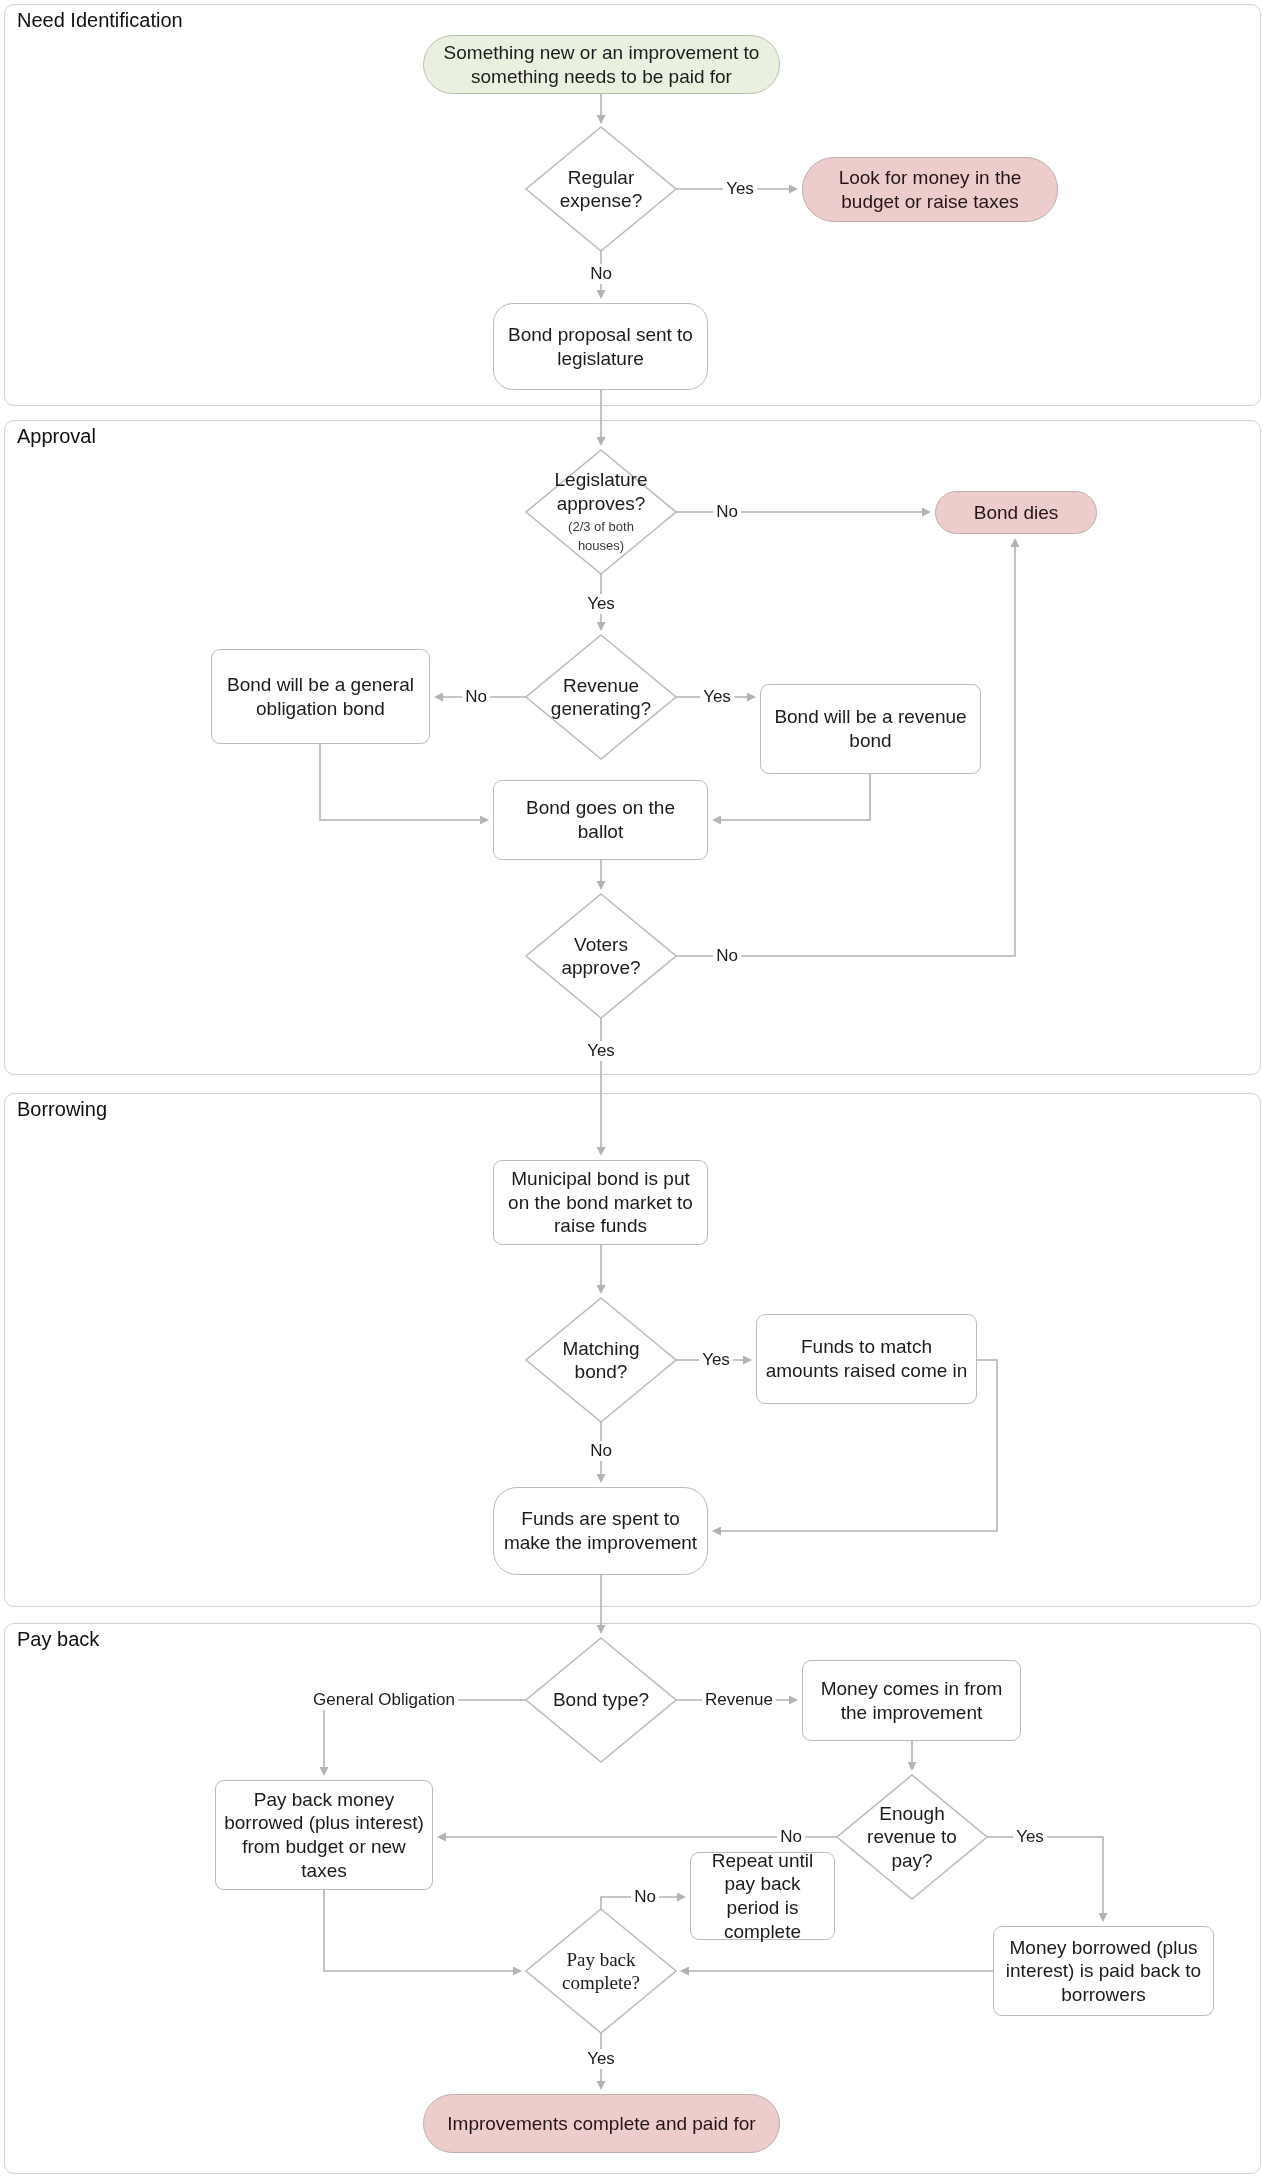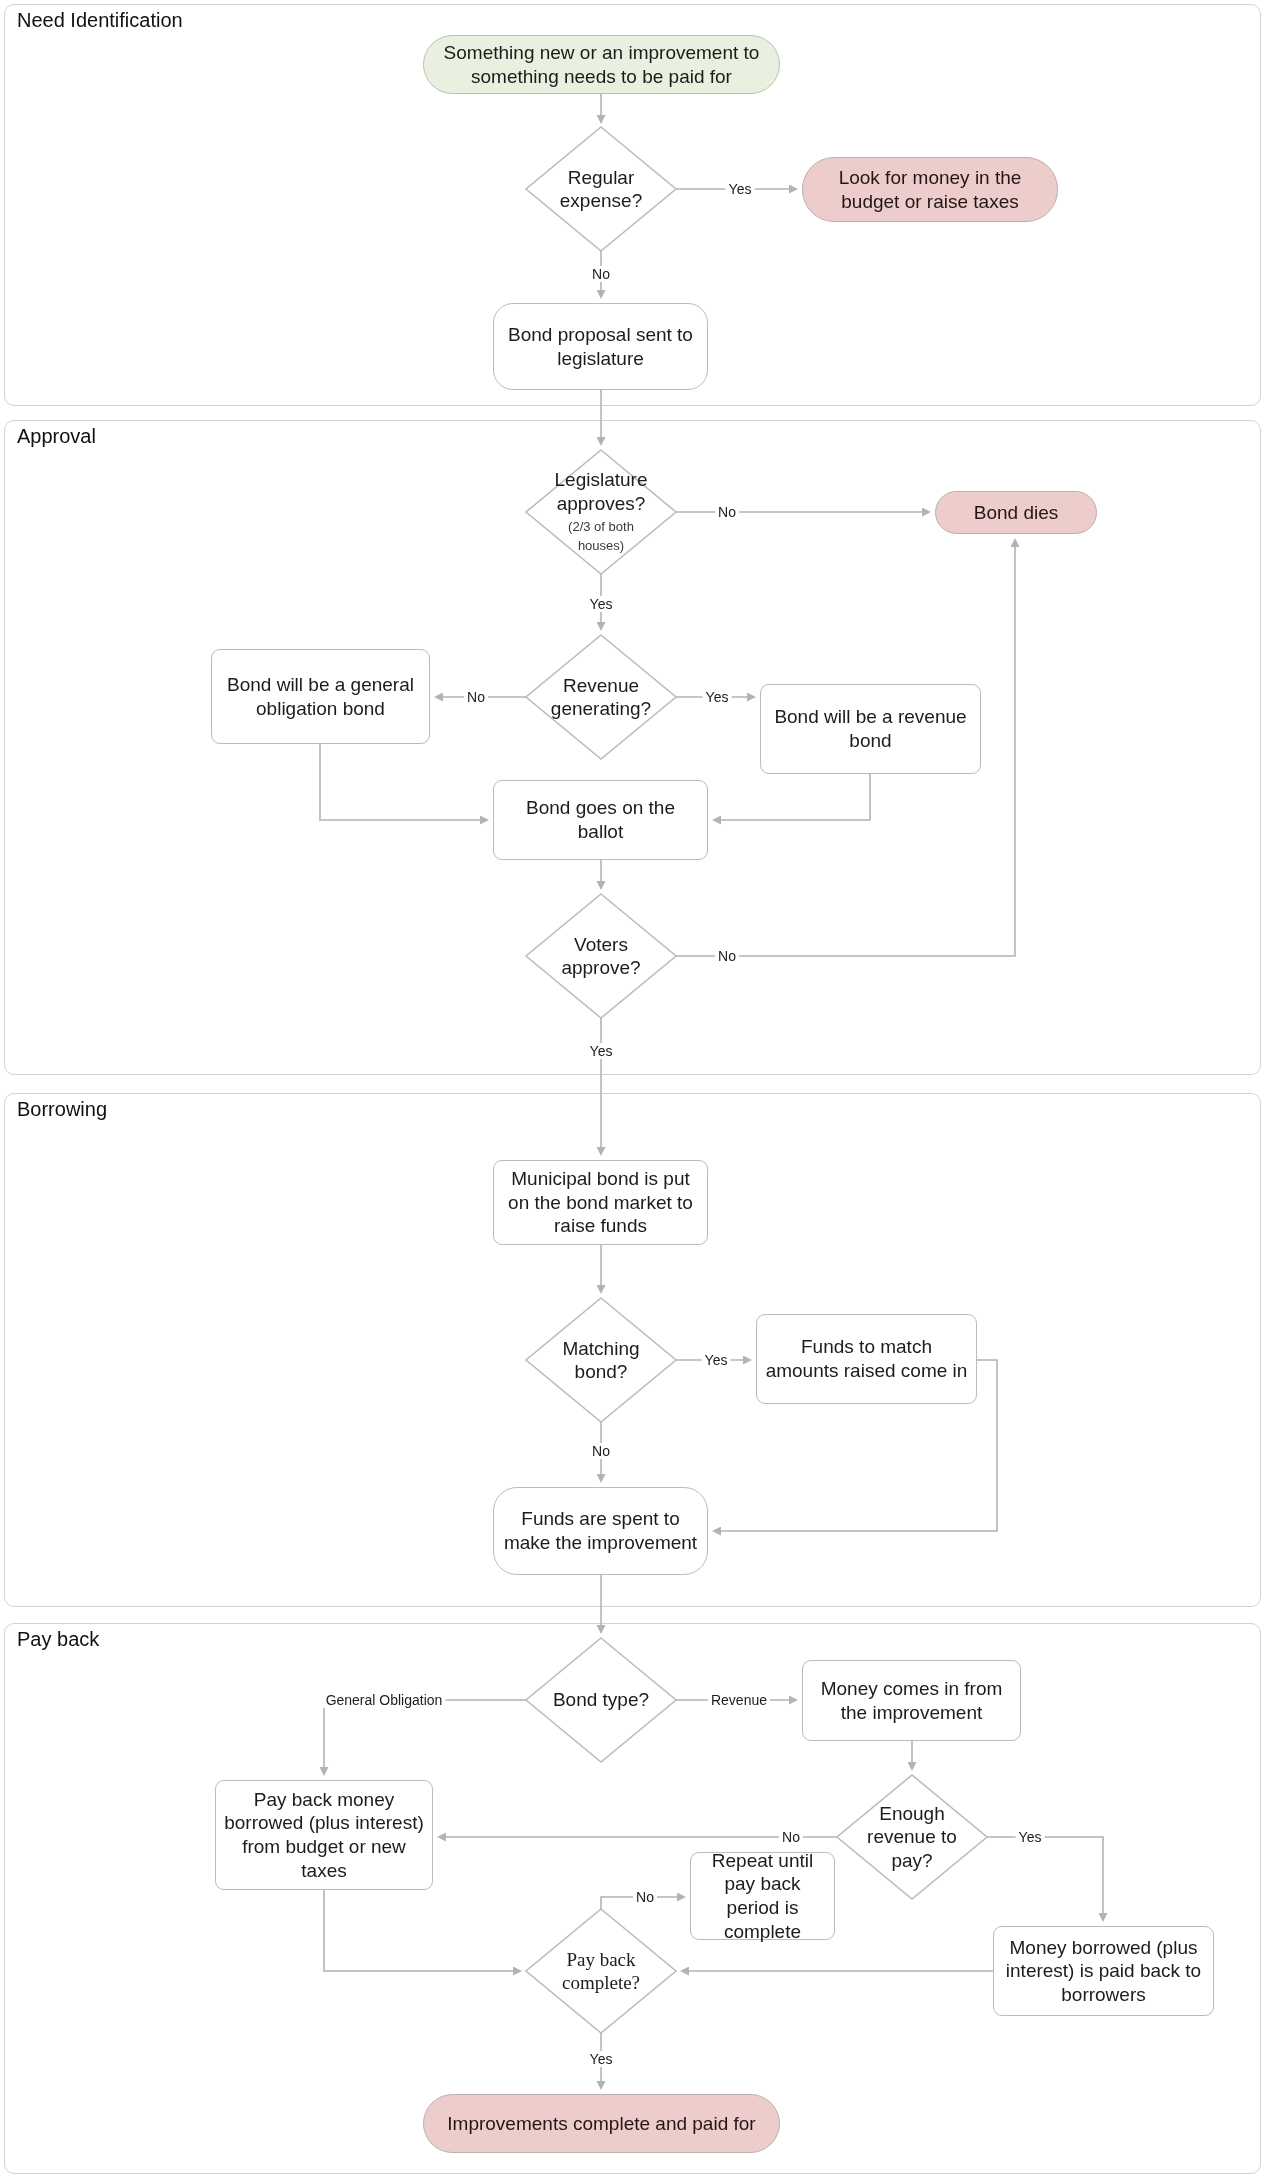--- a/index.html
+++ b/index.html
@@ -23,21 +23,21 @@
   .pill{border-radius:32px;}
   .start{background:#eaf0df;border-color:#b9c0aa;}
   .terminal{background:#edcdcb;border-color:#bfaeae;color:#241616;}
   .dtext{
     position:absolute;z-index:3;display:flex;flex-direction:column;align-items:center;
     justify-content:center;text-align:center;font-size:19px;line-height:1.22;color:#1c1c1c;
     background:transparent;pointer-events:none;
   }
   .dsub{font-size:13px;color:#3a3a3a;width:100px;margin-top:2px;line-height:1.5;}
   .elabel{
-    position:absolute;z-index:4;transform:translate(-50%,-50%);font-size:14px;color:#1c1c1c;
+    position:absolute;z-index:4;transform:translate(-50%,-50%);font-size:17px;color:#1c1c1c;
     background:#ffffff;padding:0 3px;white-space:nowrap;
   }
 </style>
 </head>
 <body>
 
 <div id="canvas">
 
   <div class="sec" style="left:4px;top:4px;width:1255px;height:400px;">
     <div class="sec-title">Need Identification</div>

